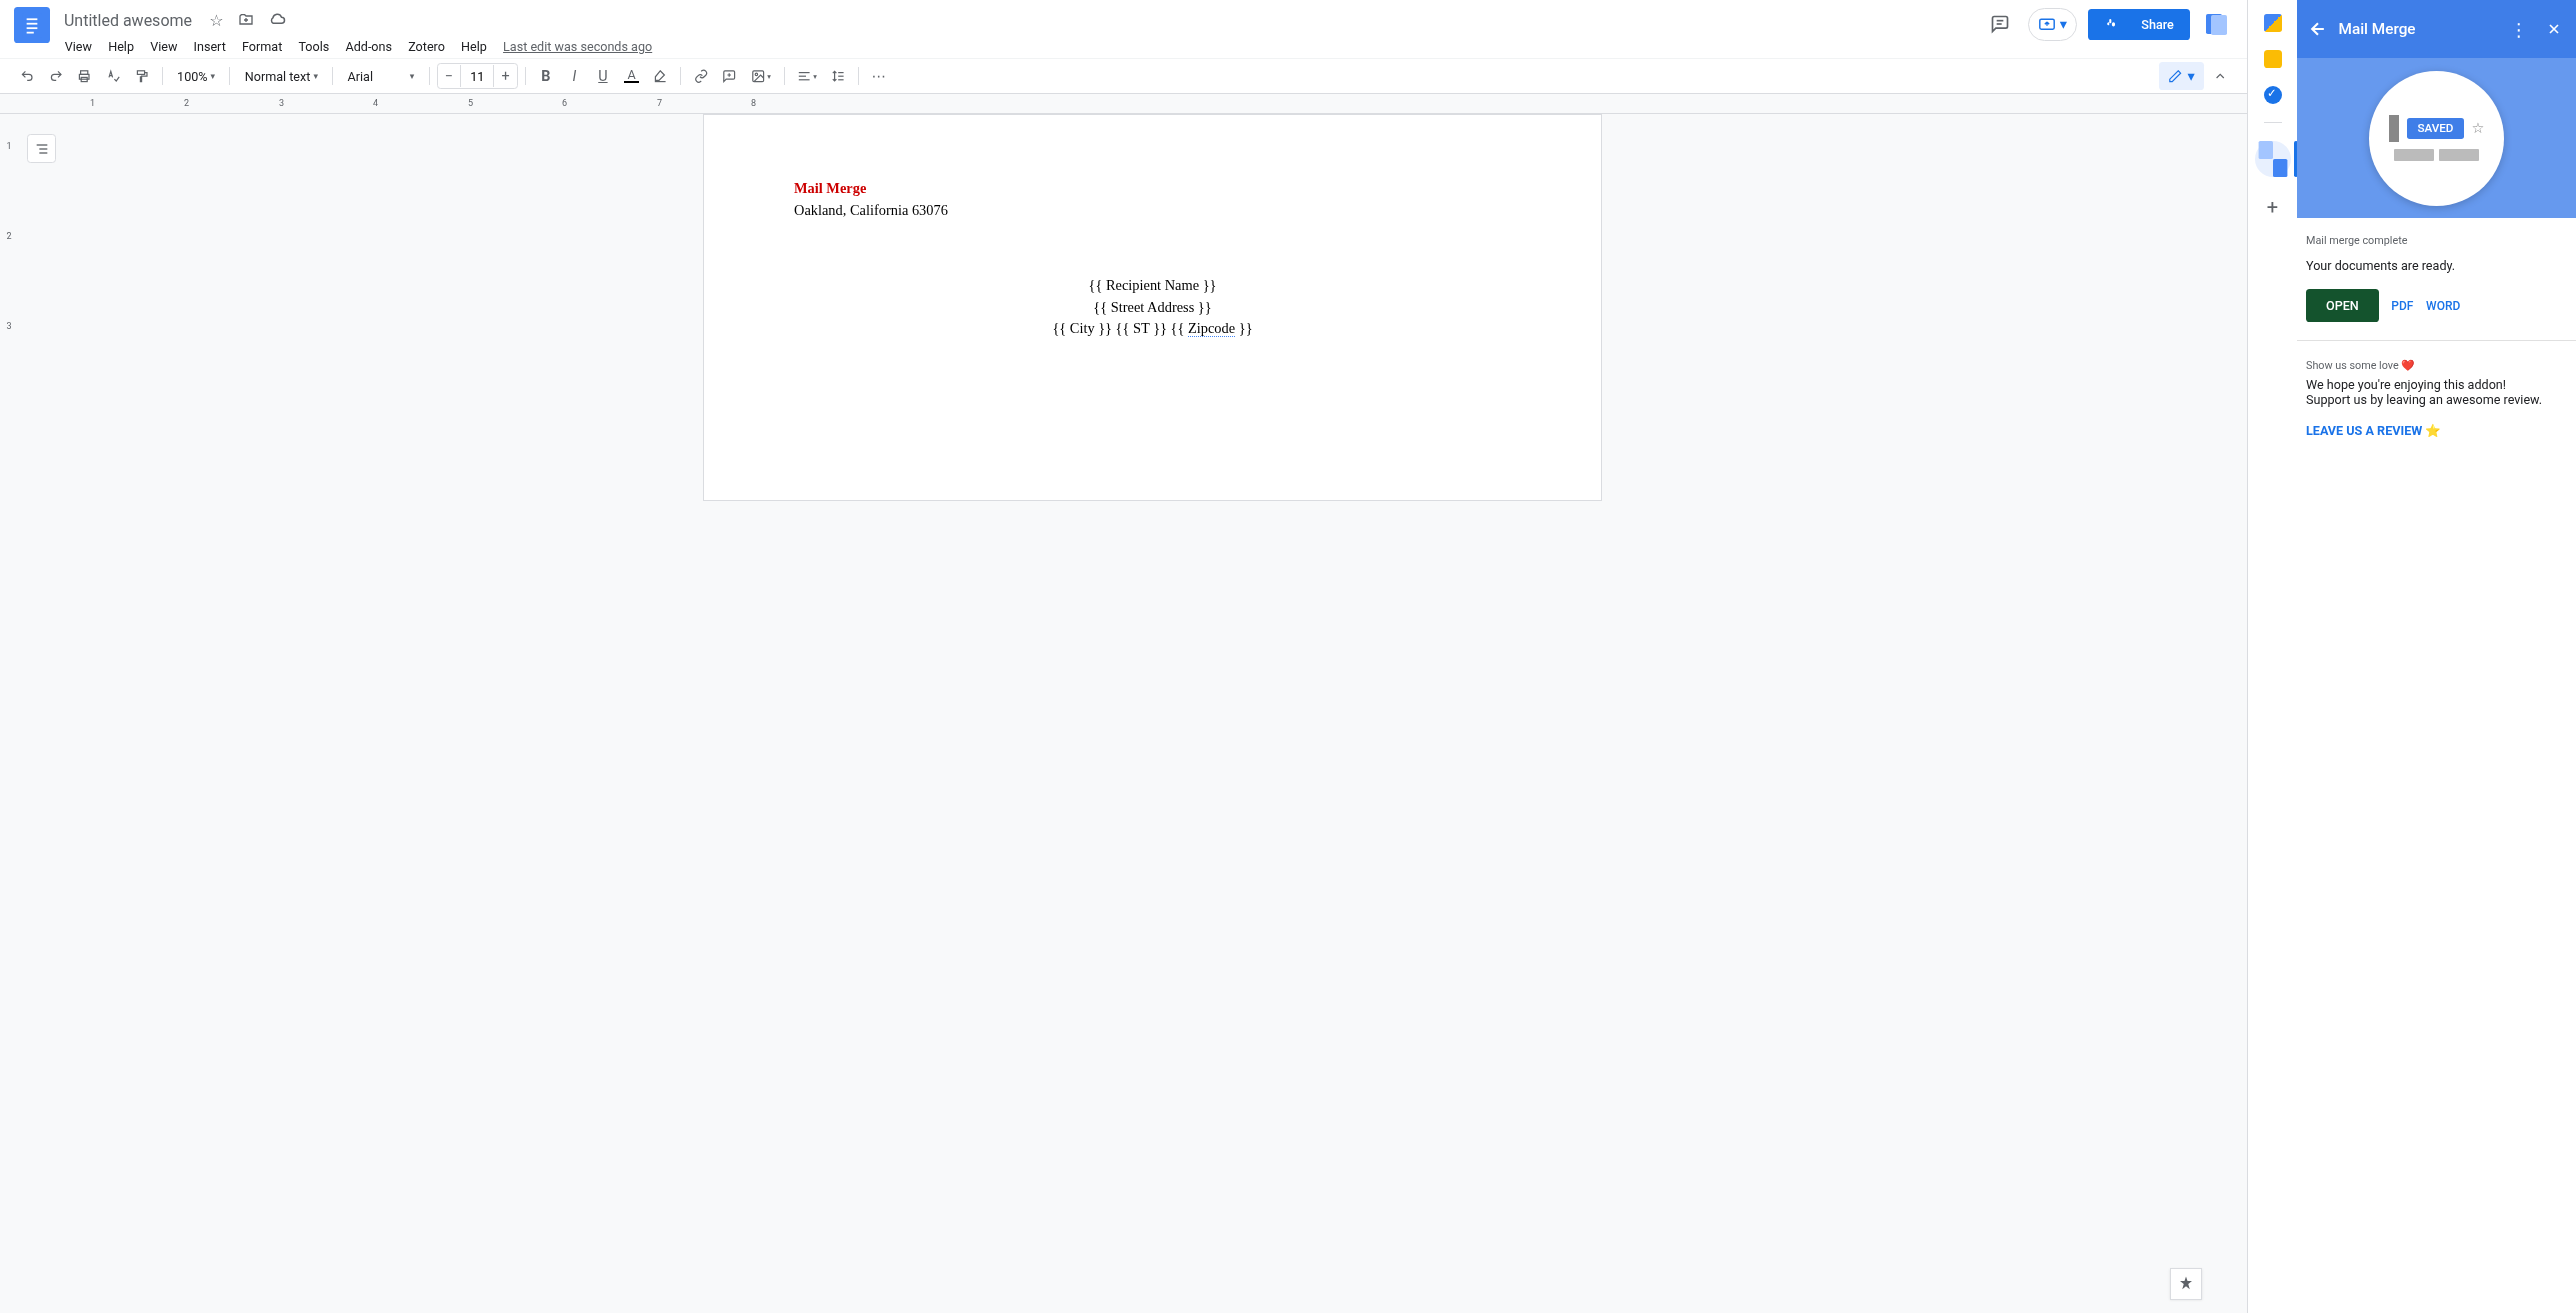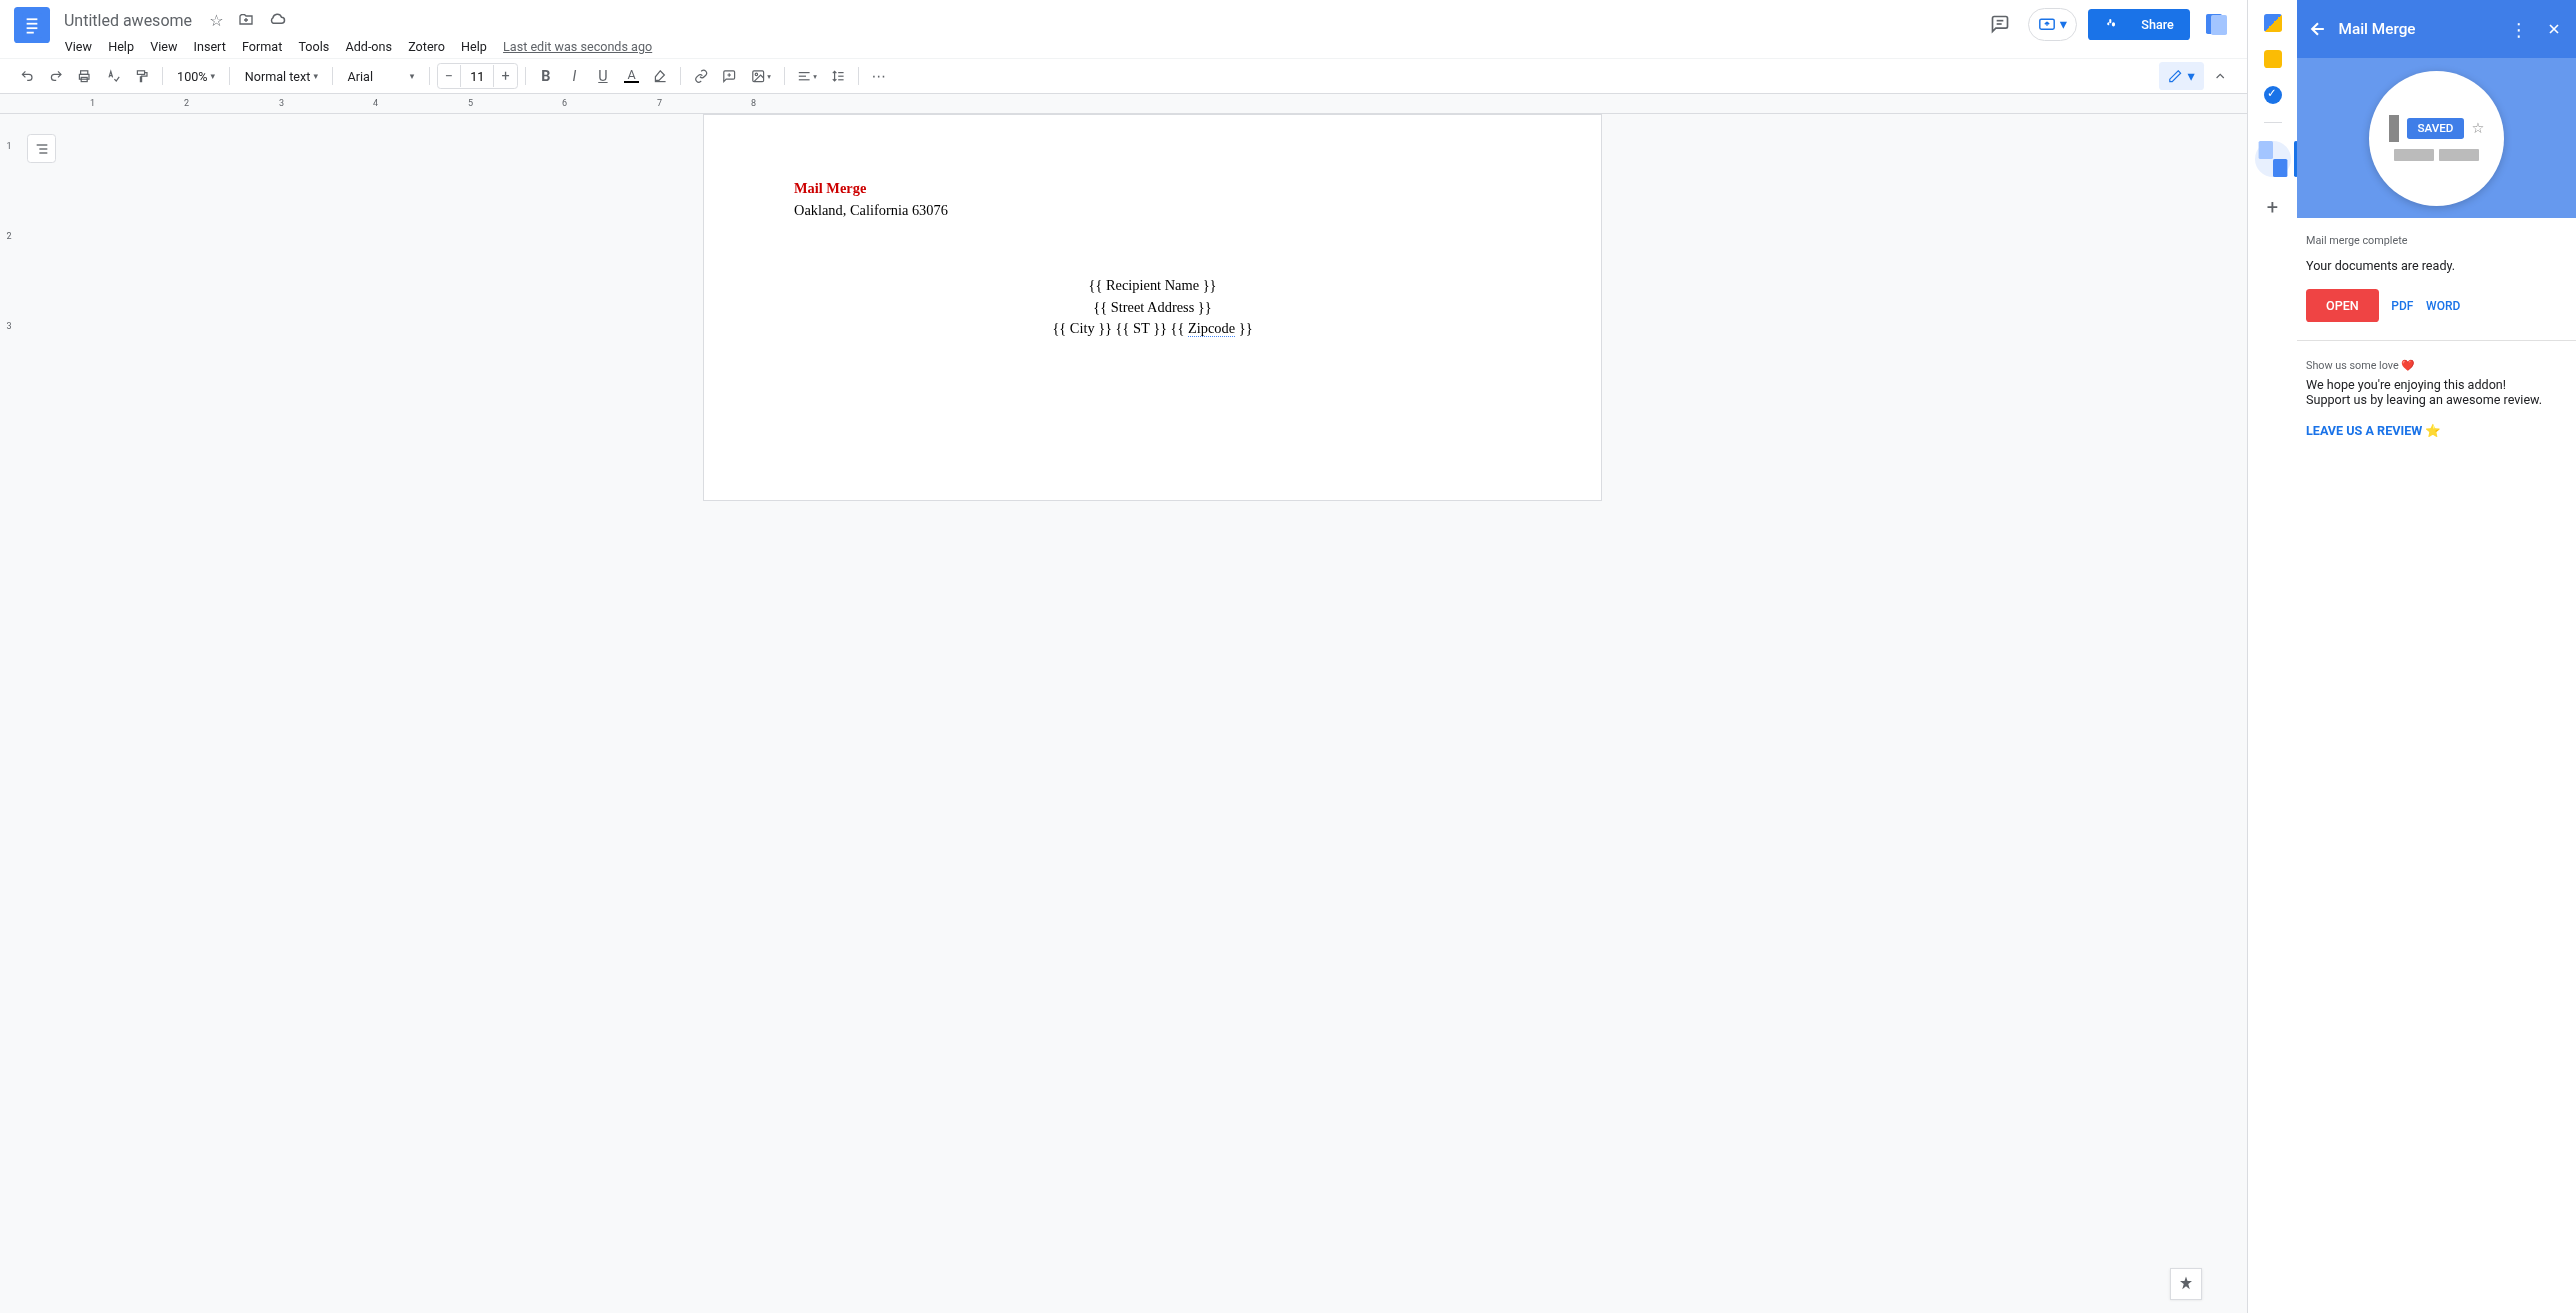--- a/index.html
+++ b/index.html
@@ -80,21 +80,21 @@
 .addon-more, .addon-close { font-size: 18px; cursor: pointer; padding: 3.6px; }
 .addon-hero { background: #6699ee; height: 160px; display: flex; align-items: center; justify-content: center; position: relative; overflow: hidden; }
 .hero-circle { width: 135px; height: 135px; background: #fff; border-radius: 50%; display: flex; flex-direction: column; align-items: center; justify-content: center; gap: 7.2px; box-shadow: 0 1.8px 9px rgba(0,0,0,.2); }
 .hero-saved-btn { background: #3f7ee8; color: #fff; padding: 3.6px 10.8px; border-radius: 2.7px; font-size: 11.7px; font-weight: 500; }
 .hero-bars { display: flex; gap: 5.4px; }
 .hero-bars div { width: 40px; height: 12.6px; background: #bbb; border-radius: 0.9px; }
 
 .addon-body { padding: 16px 9px; font-size: 12.6px; color: #202124; }
 .addon-subhead { color: #5f6368; font-size: 10.8px; margin-bottom: 11px; }
 .addon-btns { display: flex; gap: 12.6px; align-items: center; margin-top: 16px; }
-.btn-open { background: #ef4444; color: #fff; padding: 9px 20px; border-radius: 3.6px; font-weight: 500; font-size: 12.6px; cursor: pointer; }
+.btn-open { background: #14532d; color: #fff; padding: 9px 20px; border-radius: 3.6px; font-weight: 500; font-size: 12.6px; cursor: pointer; }
 .btn-link { color: #1a73e8; font-weight: 500; font-size: 12px; cursor: pointer; }
 .addon-divider { height: 0.9px; background: #e0e0e0; margin: 18px -9px; }
 .love-head { font-size: 10.8px; color: #5f6368; margin-bottom: 5.4px; }
 .review-link { color: #1a73e8; font-weight: bold; font-size: 12.6px; margin-top: 16px; display: block; cursor: pointer; }
 
 svg { display: block; }
 .caret::before { content: '▾'; }
 </style>
 </head>
 <body>

